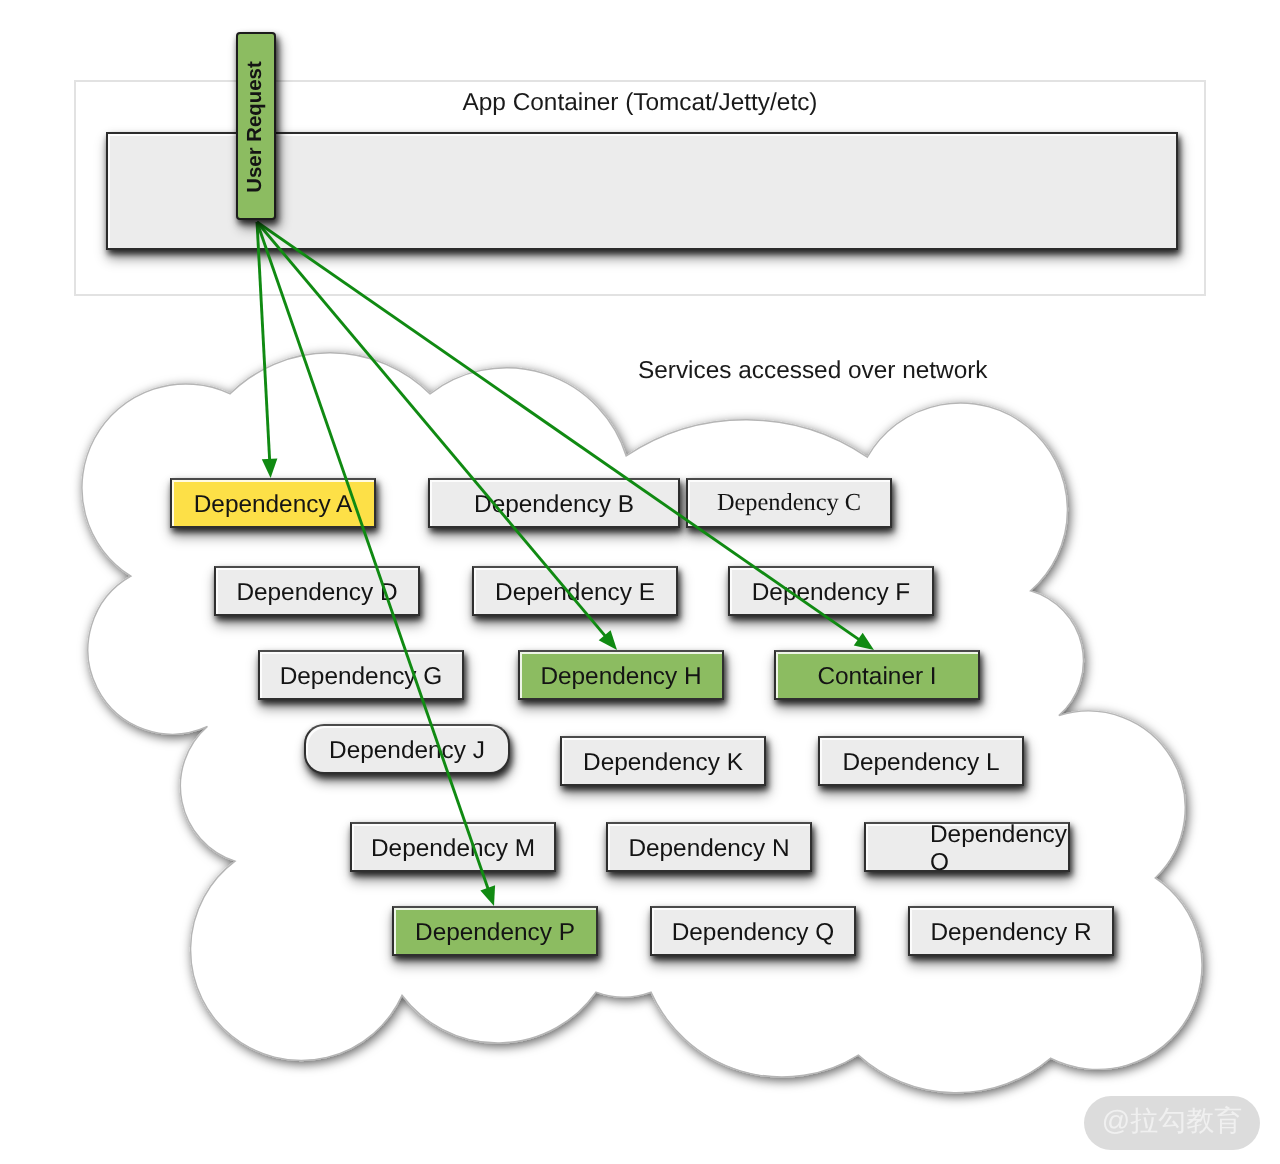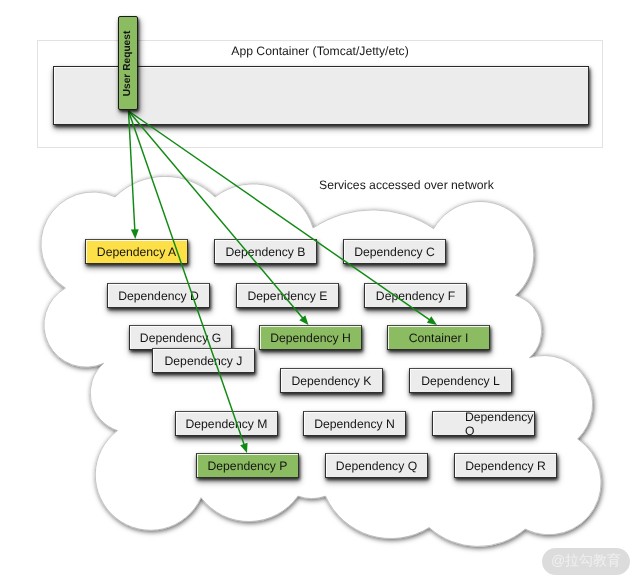--- a/index.html
+++ b/index.html
@@ -53,45 +53,45 @@
   <div id="app-container"></div>
   <div id="app-inner"></div>
   <div class="txt" id="app-title">App Container (Tomcat/Jetty/etc)</div>
 
   <div class="txt" id="network-caption">Services accessed over network</div>
 
   <div id="boxes">
       <div class="dep" style="left: 85px; top: 239px; width: 103px; height: 25px; background: #fde047;">
         <span>Dependency A</span>
       </div>
-      <div class="dep" style="left: 214px; top: 239px; width: 103px; height: 25px; background: rgb(236, 236, 236);">
+      <div class="dep" style="left: 214px; top: 239px; width: 126px; height: 25px; background: rgb(236, 236, 236);">
         <span>Dependency B</span>
       </div>
-      <div class="dep" style="left: 343px; top: 239px; width: 103px; height: 25px; background: rgb(236, 236, 236);">
+      <div class="dep" style="left: 343px; top: 239px; width: 103px; height: 25px; background: rgb(236, 236, 236); font-family: Liberation Serif, serif;">
         <span>Dependency C</span>
       </div>
       <div class="dep" style="left: 107px; top: 283px; width: 103px; height: 25px; background: rgb(236, 236, 236);">
         <span>Dependency D</span>
       </div>
       <div class="dep" style="left: 236px; top: 283px; width: 103px; height: 25px; background: rgb(236, 236, 236);">
         <span>Dependency E</span>
       </div>
       <div class="dep" style="left: 364px; top: 283px; width: 103px; height: 25px; background: rgb(236, 236, 236);">
         <span>Dependency F</span>
       </div>
       <div class="dep" style="left: 129px; top: 325px; width: 103px; height: 25px; background: rgb(236, 236, 236);">
         <span>Dependency G</span>
       </div>
       <div class="dep" style="left: 259px; top: 325px; width: 103px; height: 25px; background: rgb(140, 188, 97);">
         <span>Dependency H</span>
       </div>
       <div class="dep" style="left: 387px; top: 325px; width: 103px; height: 25px; background: rgb(140, 188, 97);">
         <span>Container I</span>
       </div>
-      <div class="dep" style="left: 152px; top: 348px; width: 103px; height: 25px; background: rgb(236, 236, 236);">
+      <div class="dep" style="left: 152px; top: 362px; width: 103px; height: 25px; background: rgb(236, 236, 236); border-radius: 10px;">
         <span>Dependency J</span>
       </div>
       <div class="dep" style="left: 280px; top: 368px; width: 103px; height: 25px; background: rgb(236, 236, 236);">
         <span>Dependency K</span>
       </div>
       <div class="dep" style="left: 409px; top: 368px; width: 103px; height: 25px; background: rgb(236, 236, 236);">
         <span>Dependency L</span>
       </div>
       <div class="dep" style="left: 175px; top: 411px; width: 103px; height: 25px; background: rgb(236, 236, 236);">
         <span>Dependency M</span>

